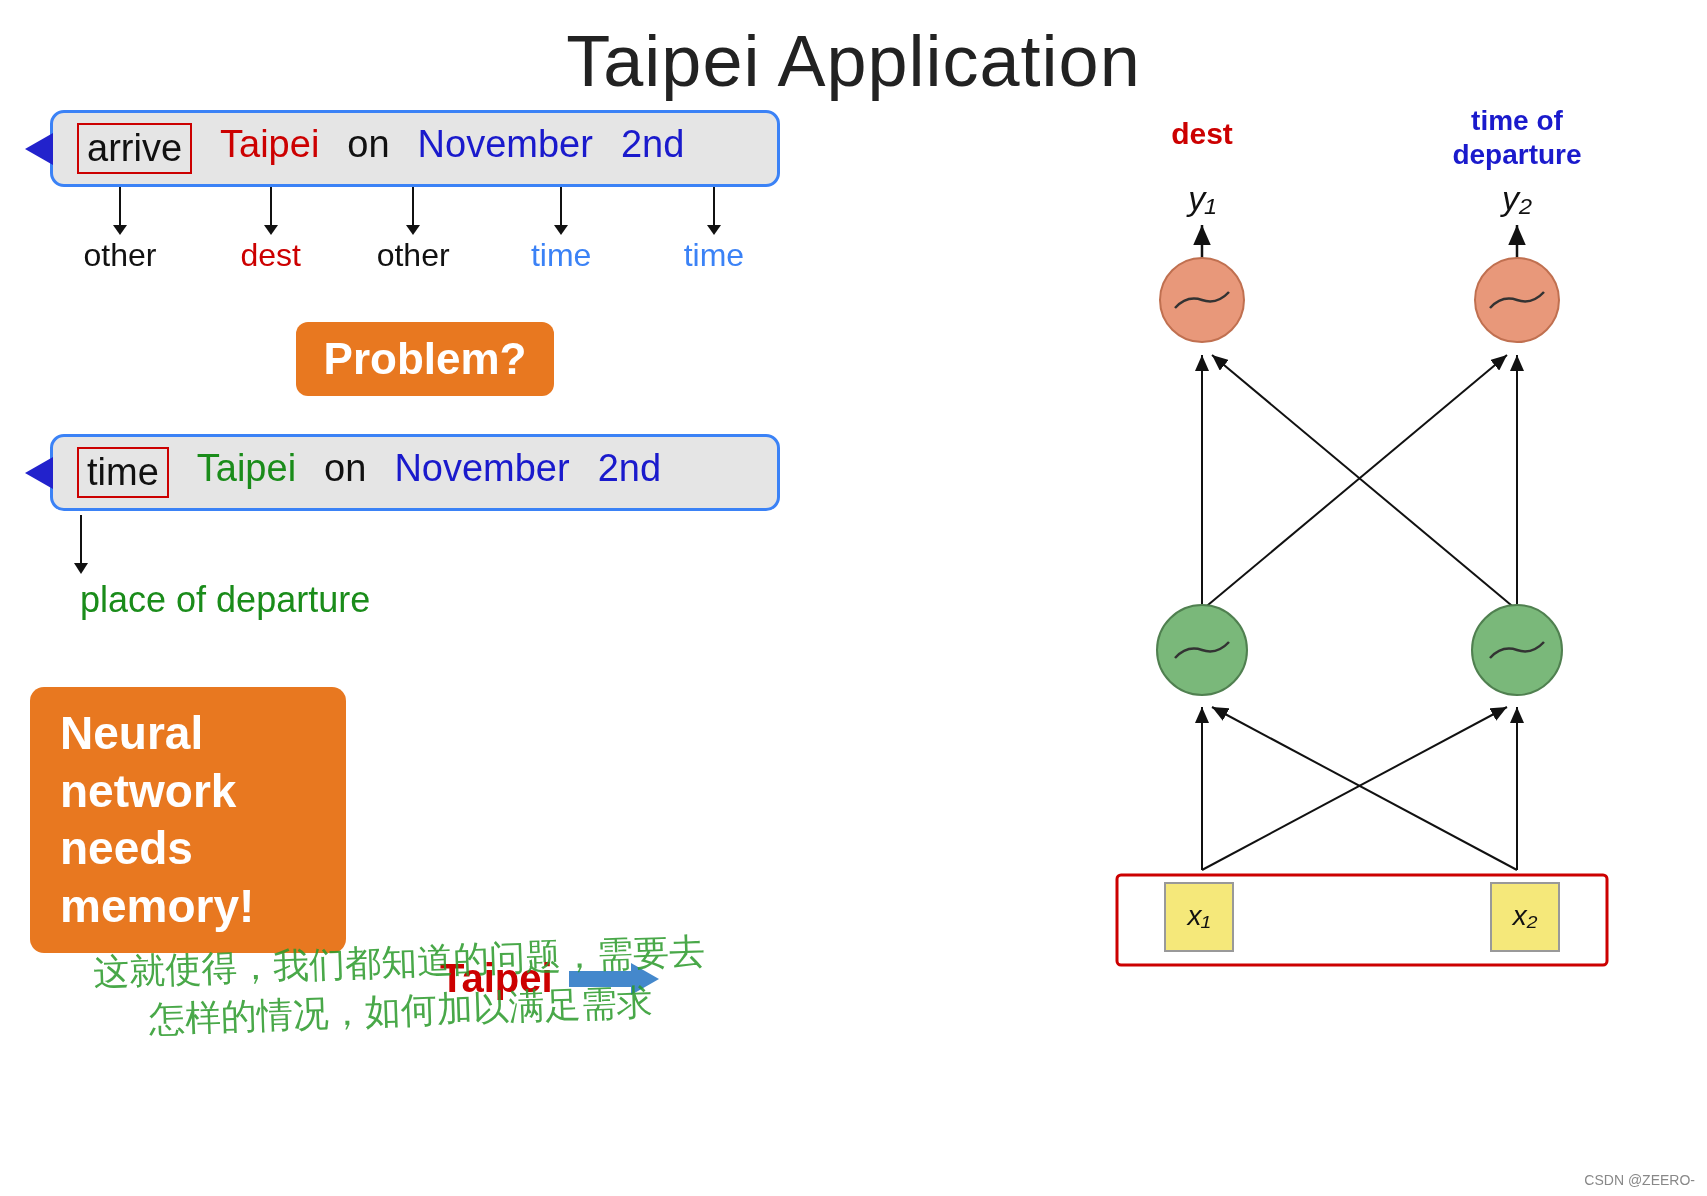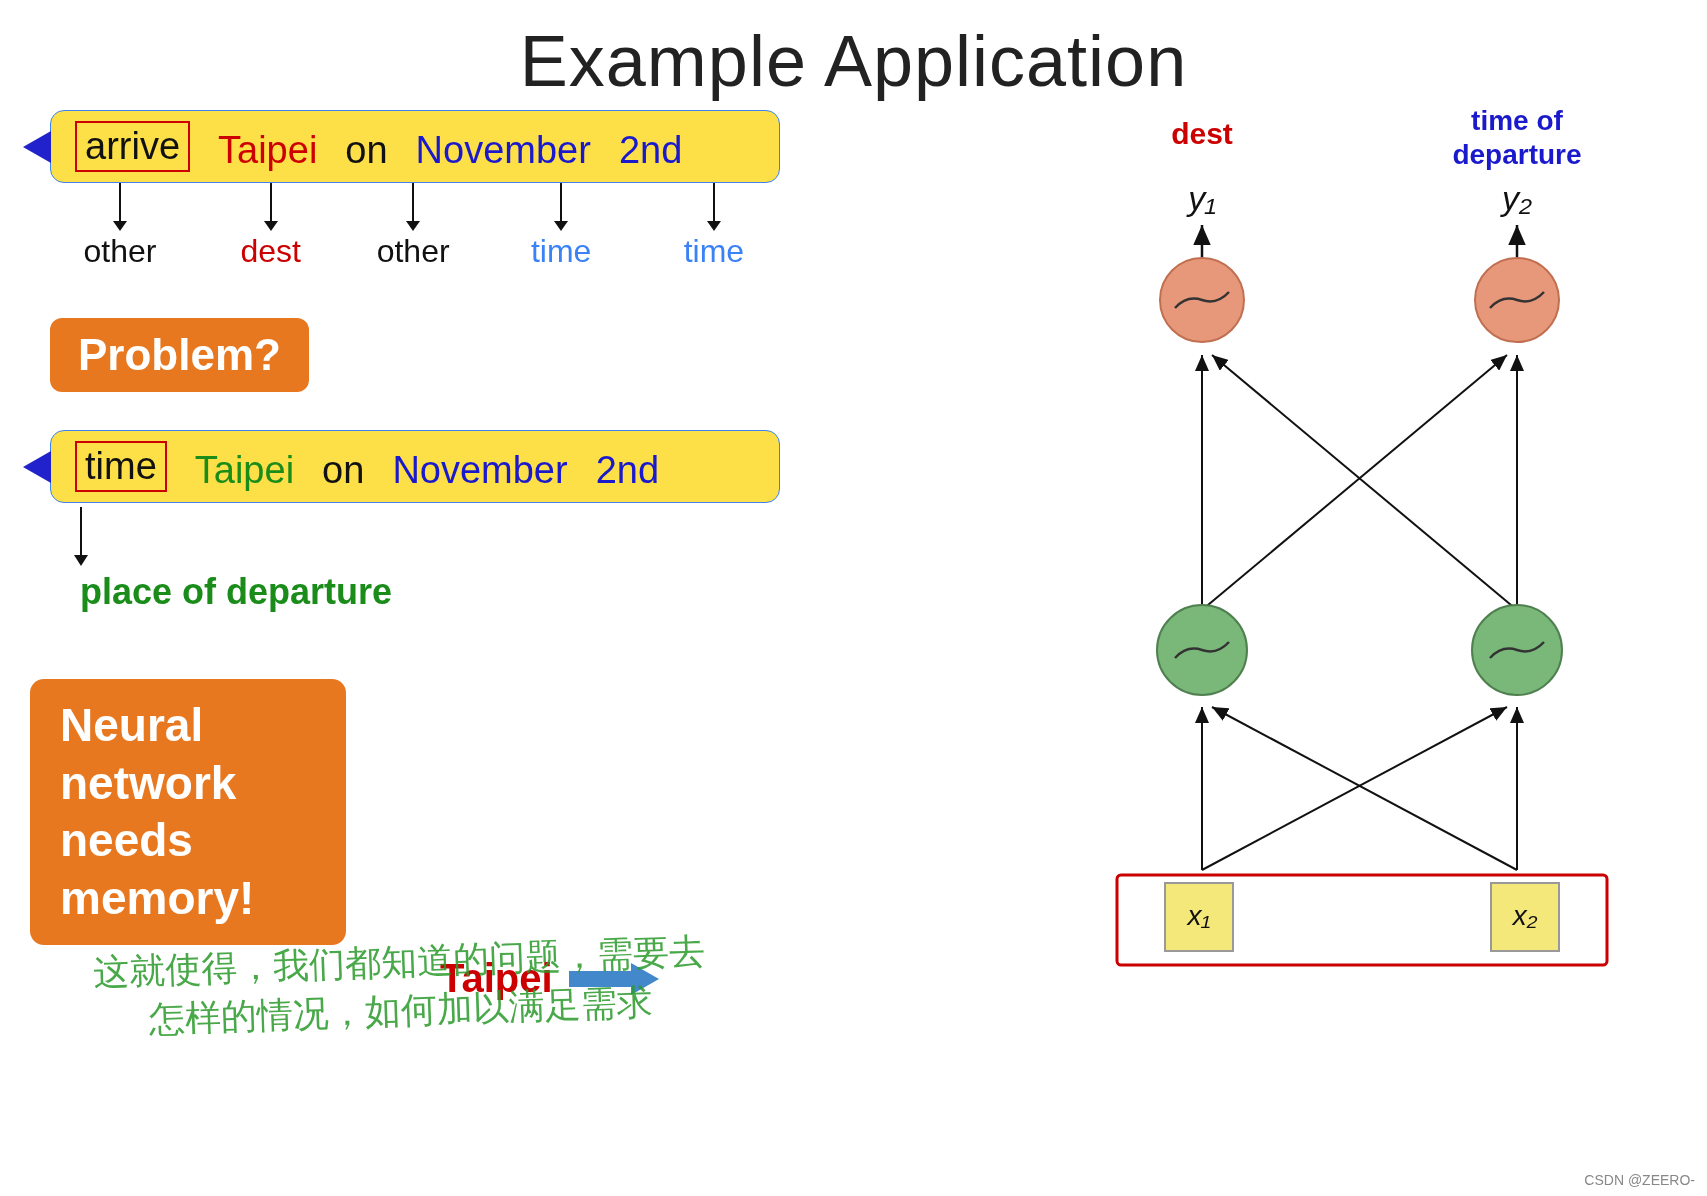--- a/index.html
+++ b/index.html
@@ -24,29 +24,29 @@
     
     .left-side {
       position: absolute;
       left: 20px;
       top: 110px;
       width: 780px;
     }
 
     
     .sentence-box {
-      border: 1px solid #3b82f6;
+      border: 3px solid #3b82f6;
       border-radius: 14px;
       padding: 10px 24px;
       display: flex;
-      align-items: flex-end;
+      align-items: flex-start;
       gap: 28px;
       width: 730px;
       position: relative;
-      background: #fde047;
+      background: #e5e5e5;
     }
 
     .sentence-box .word {
       font-size: 38px;
       font-weight: normal;
       color: #111;
     }
     .sentence-box .word.red { color: #cc0000; }
     .sentence-box .word.blue { color: #1a1acc; }
     .sentence-box .word.green { color: #1a8c1a; }
@@ -109,21 +109,21 @@
     .problem-box span {
       font-size: 44px;
       color: #fff;
       font-weight: bold;
     }
 
     
     .departure-label {
       font-size: 36px;
       color: #1a8c1a;
-      font-weight: bold;
+      font-weight: normal;
       margin-top: 14px;
       margin-left: 60px;
     }
 
     
     .neural-box {
       background: #e87820;
       border-radius: 14px;
       padding: 18px 30px;
       display: inline-block;
@@ -199,21 +199,21 @@
       left: 50%;
       transform: translateX(-50%);
       border-left: 7px solid transparent;
       border-right: 7px solid transparent;
       border-top: 11px solid #111;
     }
   </style>
 </head>
 <body>
 
-<h1 class="main-title">Example Application</h1>
+<h1 class="main-title">Taipei Application</h1>
 
 <div class="left-side">
 
   <div style="position:relative; margin-left:30px;">
     <div class="sentence-box">
       <div class="bubble-tail"></div>
       <span class="word-boxed">arrive</span>
       <span class="word red">Taipei</span>
       <span class="word">on</span>
       <span class="word blue">November</span>
@@ -242,21 +242,21 @@
       <div class="arrow-down"></div>
       <span class="label-text blue">time</span>
     </div>
 
     <div style="display:flex; flex-direction:column; align-items:center; width:140px;">
       <div class="arrow-down"></div>
       <span class="label-text blue">time</span>
     </div>
   </div>
 
-  <div style="margin-top: 20px; margin-left: 30px;">
+  <div style="margin-top: 20px; margin-left: 30px; text-align: center;">
     <div class="problem-box">
       <span>Problem?</span>
     </div>
   </div>
 
   <div style="position:relative; margin-left:30px; margin-top:10px;">
     <div class="sentence-box">
       <div class="bubble-tail"></div>
       <span class="word-boxed">time</span>
       <span class="word green">Taipei</span>

